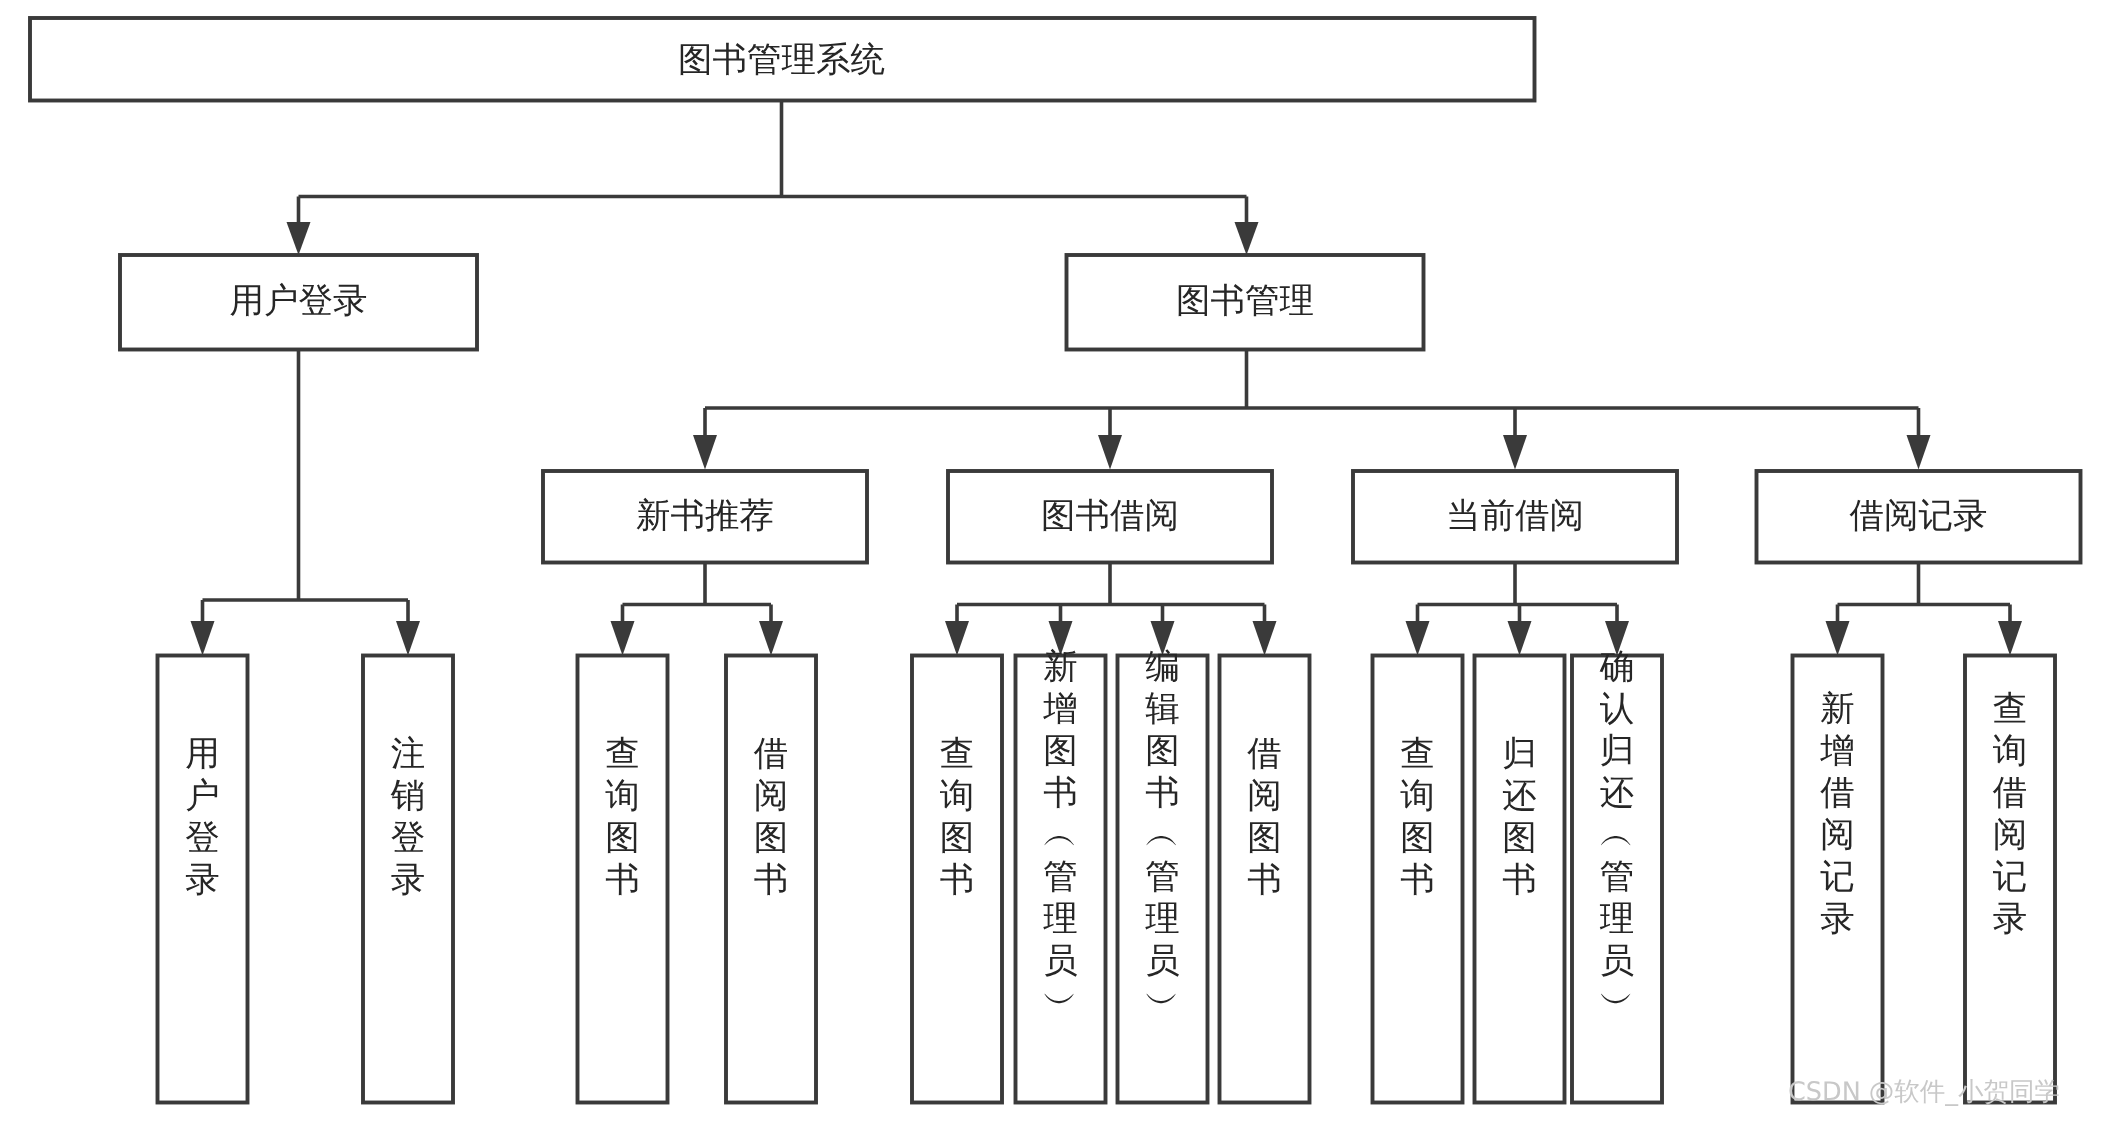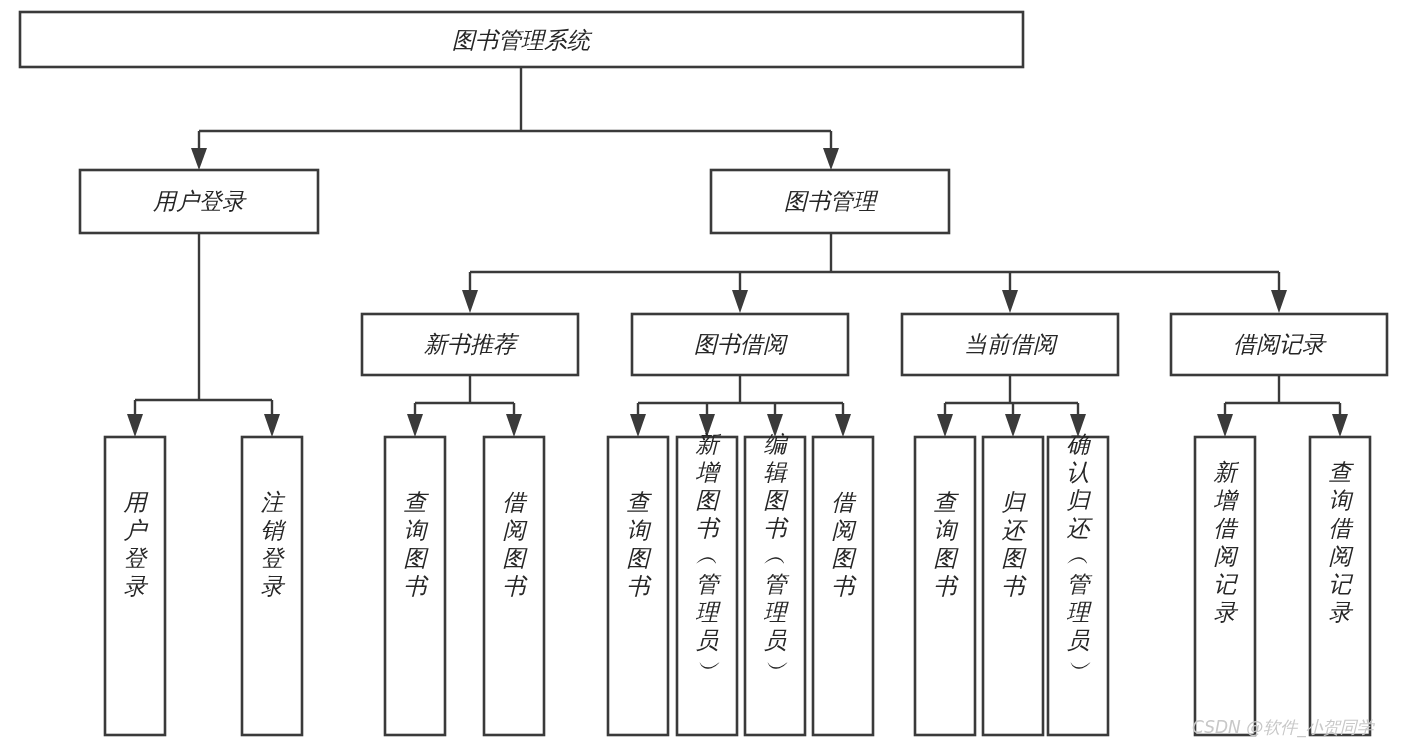--- a/index.html
+++ b/index.html
@@ -11,21 +11,20 @@
     width: 1405px;
     height: 747px;
     font-family: "DejaVu Sans", "Liberation Sans", sans-serif;
     overflow: hidden;
   }
   #diagram-root {
     position: relative;
     width: 1254px;
     height: 747px;
     background: #ffffff;
-    font-style: italic;
   }
   svg.diagram-canvas {
     position: absolute;
     top: 0;
     left: 0;
     width: 1405px;
     height: 747px;
   }
   .node-box {
     fill: #ffffff;

